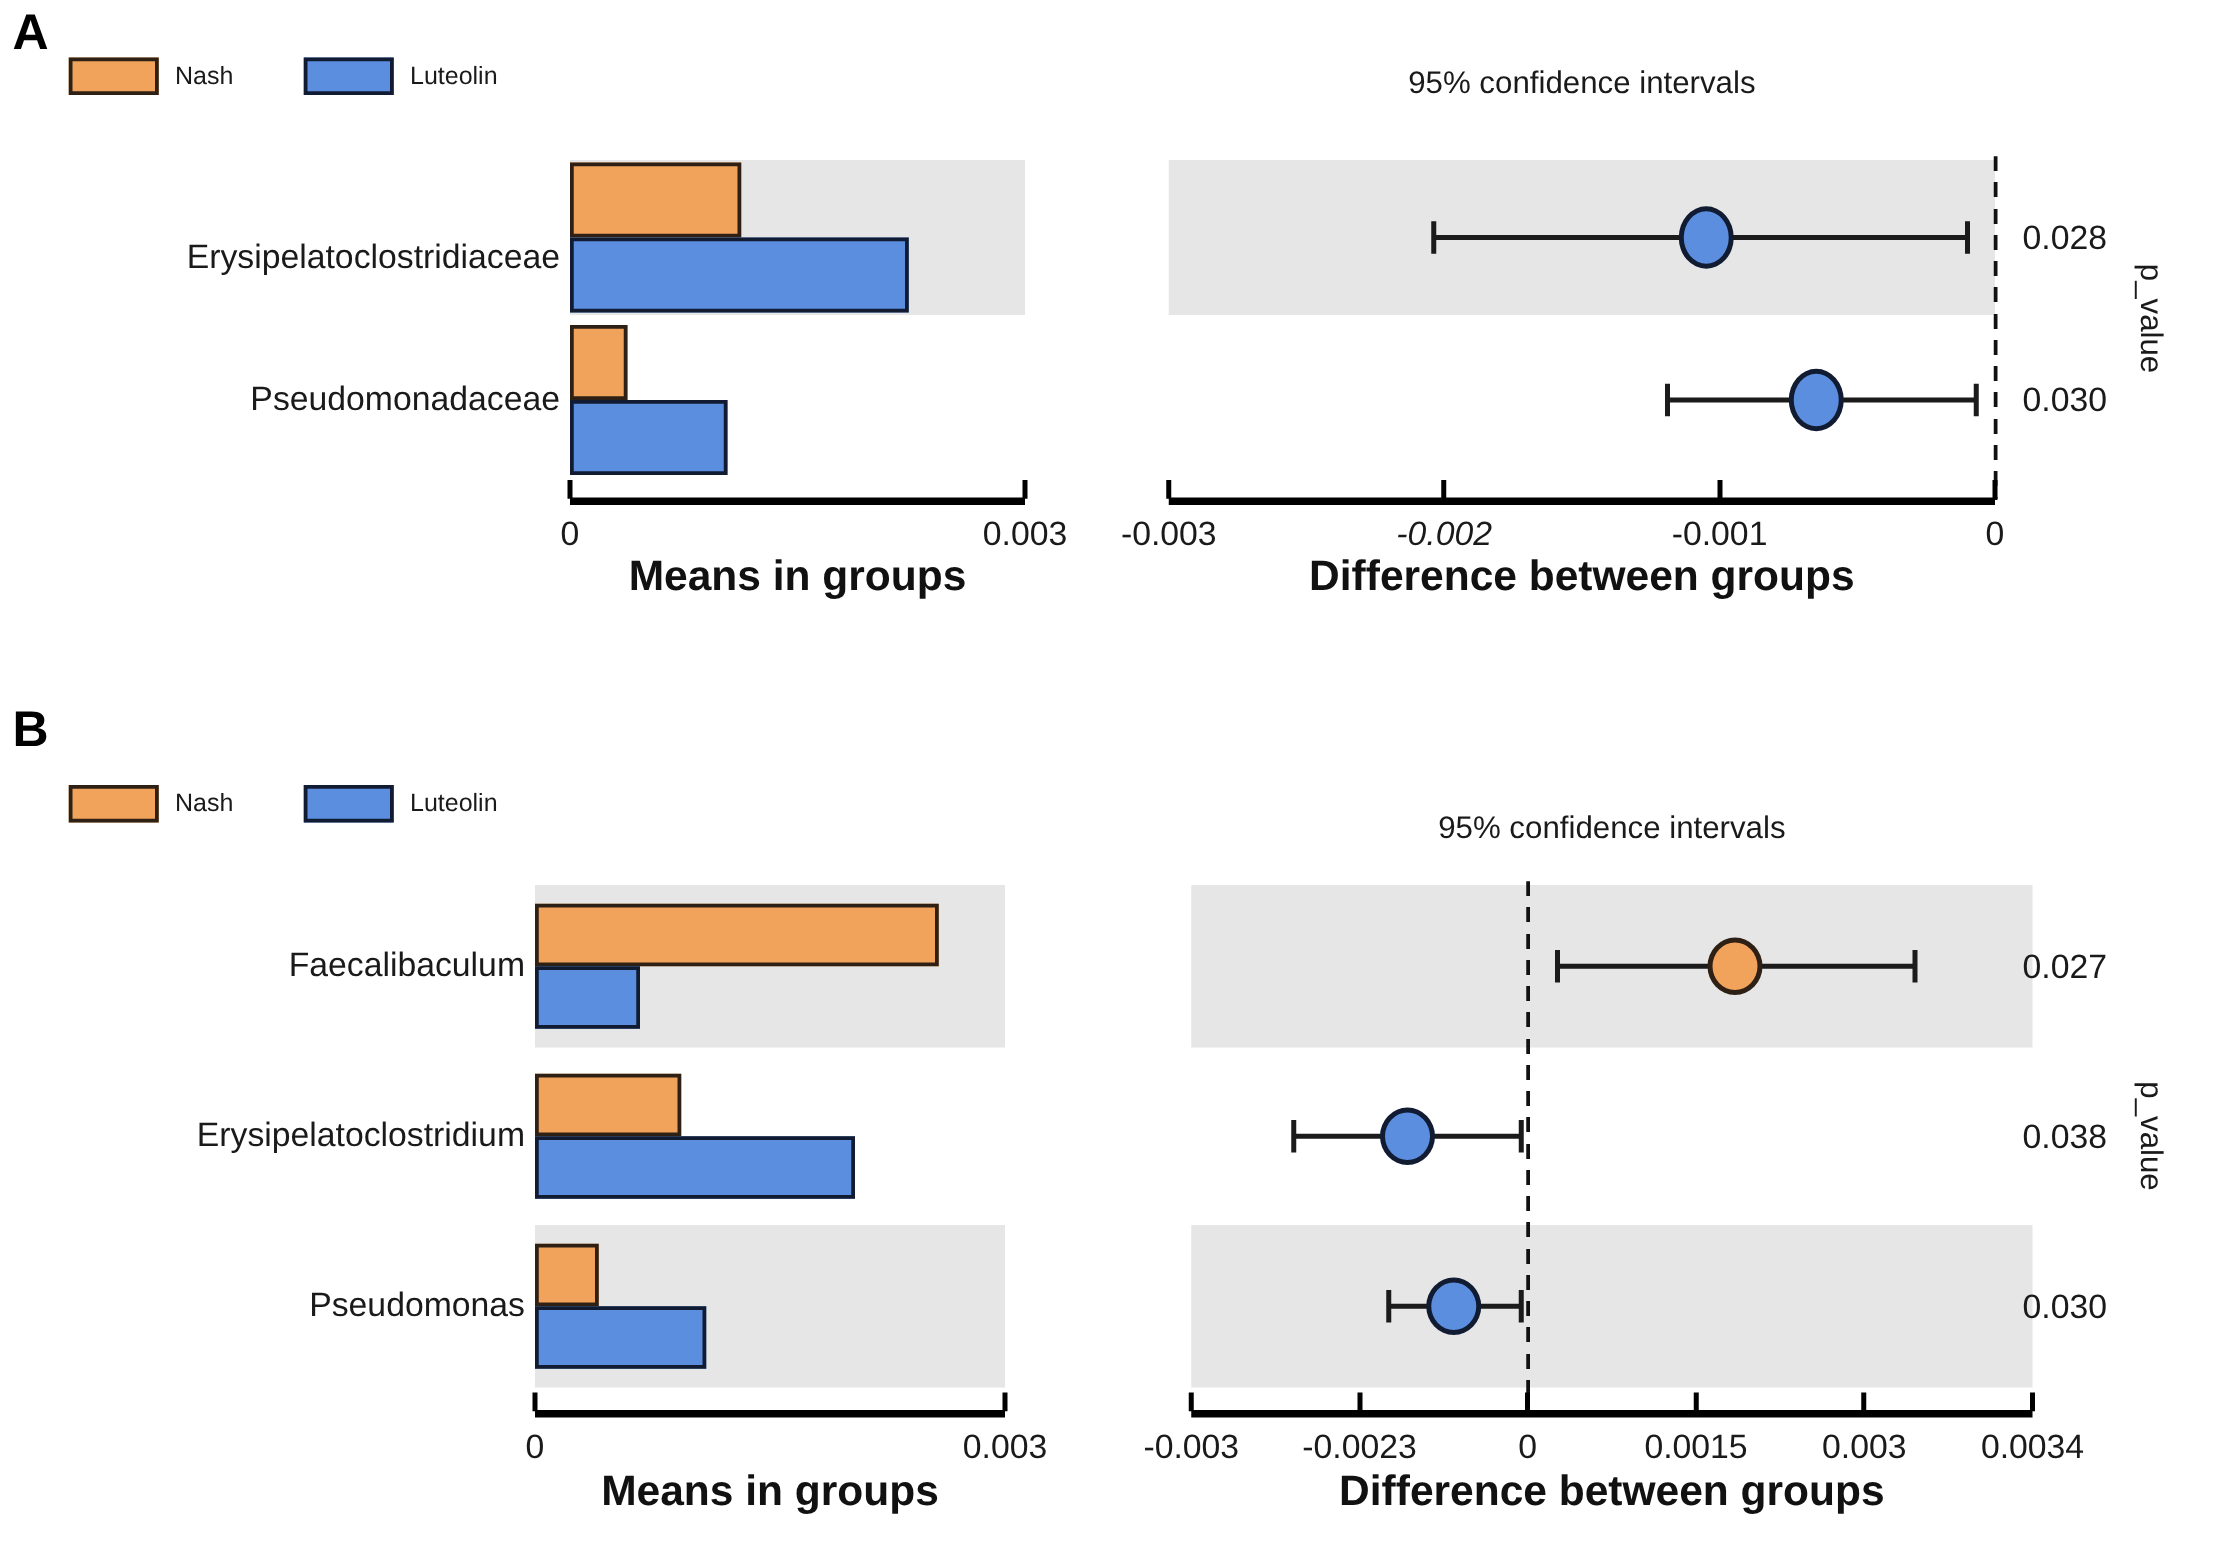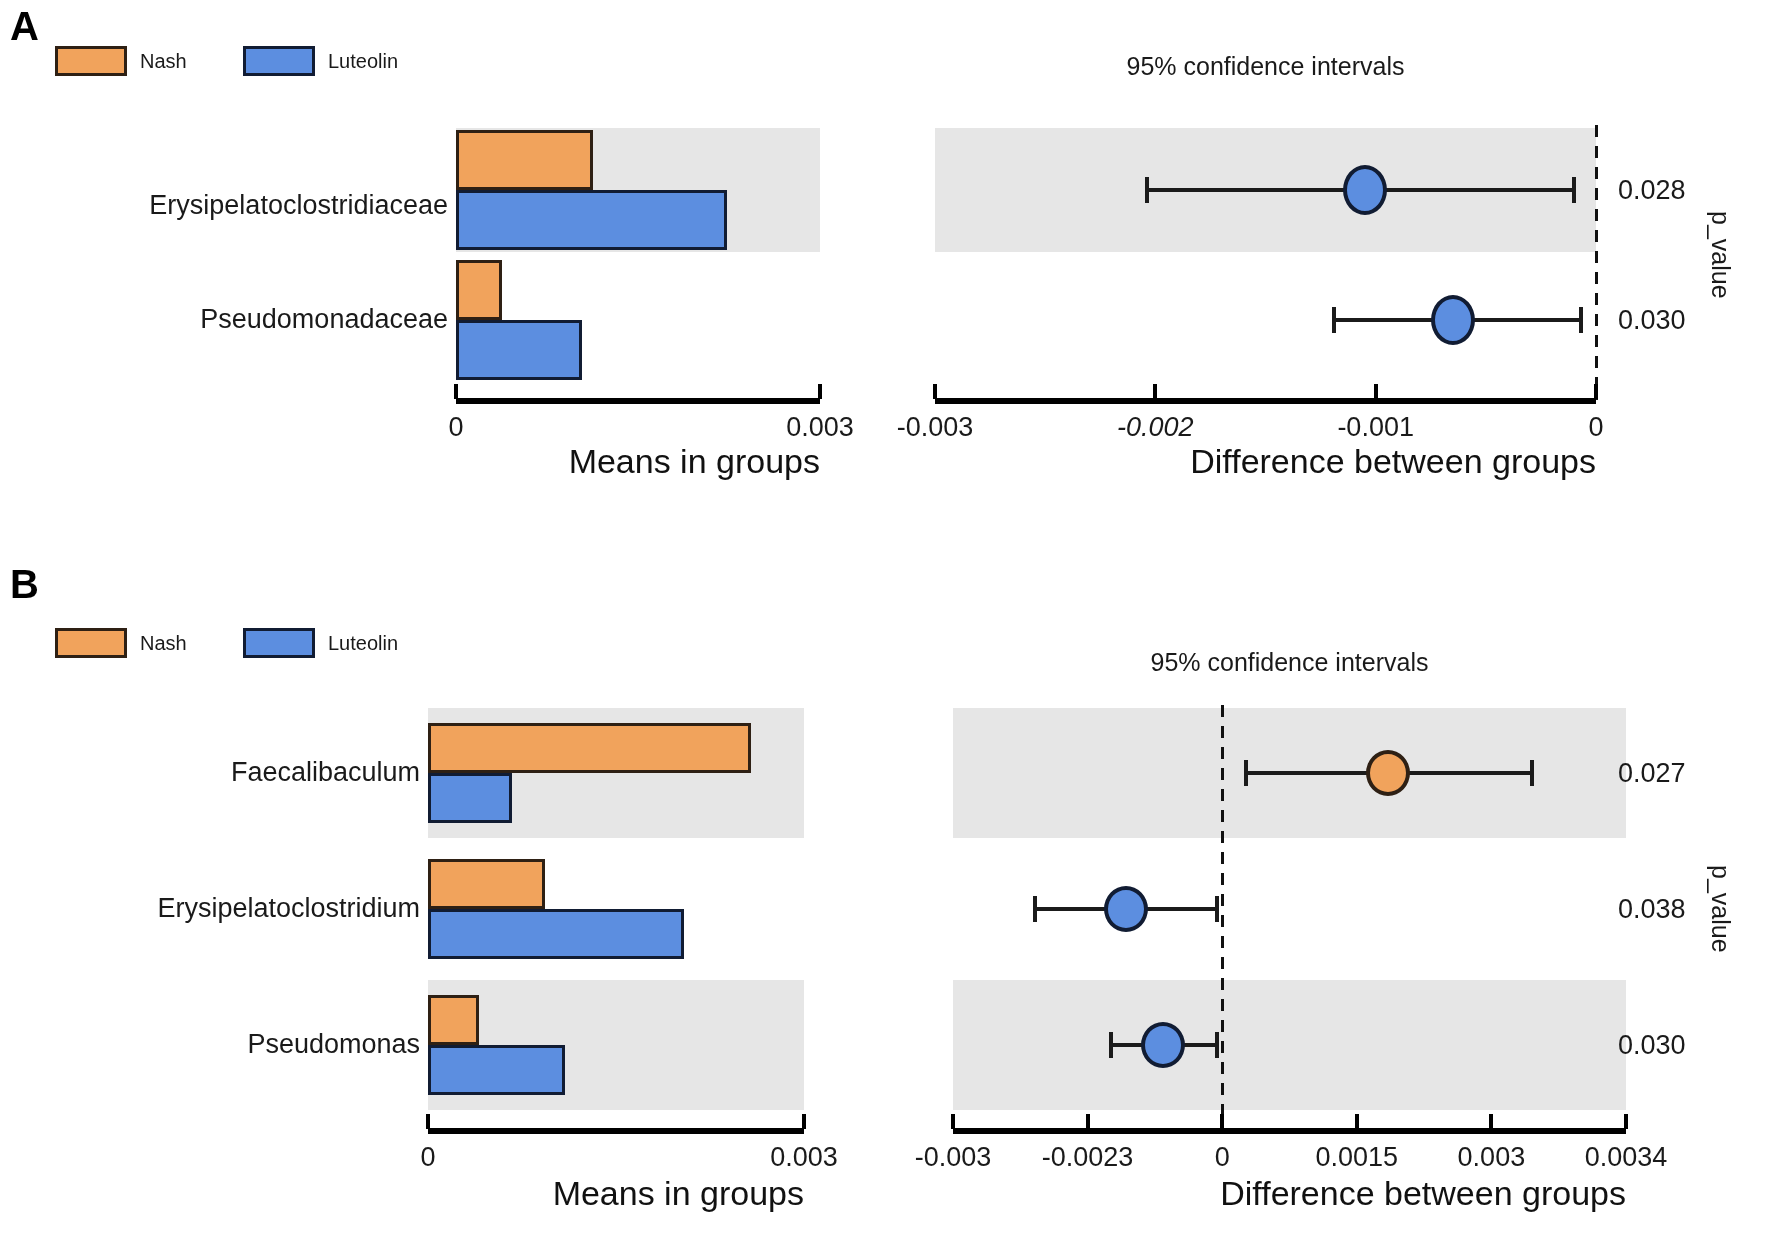--- a/index.html
+++ b/index.html
@@ -6,21 +6,21 @@
   .canvas{
     position:relative;width:1772px;height:1249px;background:#ffffff;overflow:hidden;
     font-family:"Liberation Sans", sans-serif;color:#1A1A1A;
   }
   .abs{position:absolute;}
   .panel-letter{font-size:40px;font-weight:bold;color:#000;}
   .fig-title{font-size:37px;font-weight:bold;text-align:center;color:#111;}
   .ci-subtitle{font-size:25px;text-align:center;color:#1A1A1A;}
   .legend-swatch{width:72px;height:30px;border:3px solid #000;box-sizing:border-box;}
   .legend-label{font-size:20px;line-height:32px;}
-  .xaxis-label{font-size:34px;text-align:right;color:#111;}
+  .xaxis-label{font-size:34px;text-align:center;color:#111;font-weight:bold;}
   .pvalue-ylabel{writing-mode:vertical-rl;font-size:25px;color:#1A1A1A;display:flex;align-items:center;justify-content:center;}
   .row-band{z-index:1;}
   .zero-dash{z-index:2;width:3px;}
   .bar{box-sizing:border-box;z-index:3;}
   .ci-line,.ci-cap{background:#1b1b1b;z-index:3;}
   .ci-dot{border-radius:50%;box-sizing:border-box;z-index:4;}
   .cat-label{font-size:27px;text-align:right;z-index:5;white-space:nowrap;}
   .tick-label{font-size:27px;text-align:center;z-index:5;}
   .p-label{font-size:27px;z-index:5;}
   .axis-line{border-top:6px solid #000;z-index:3;}

